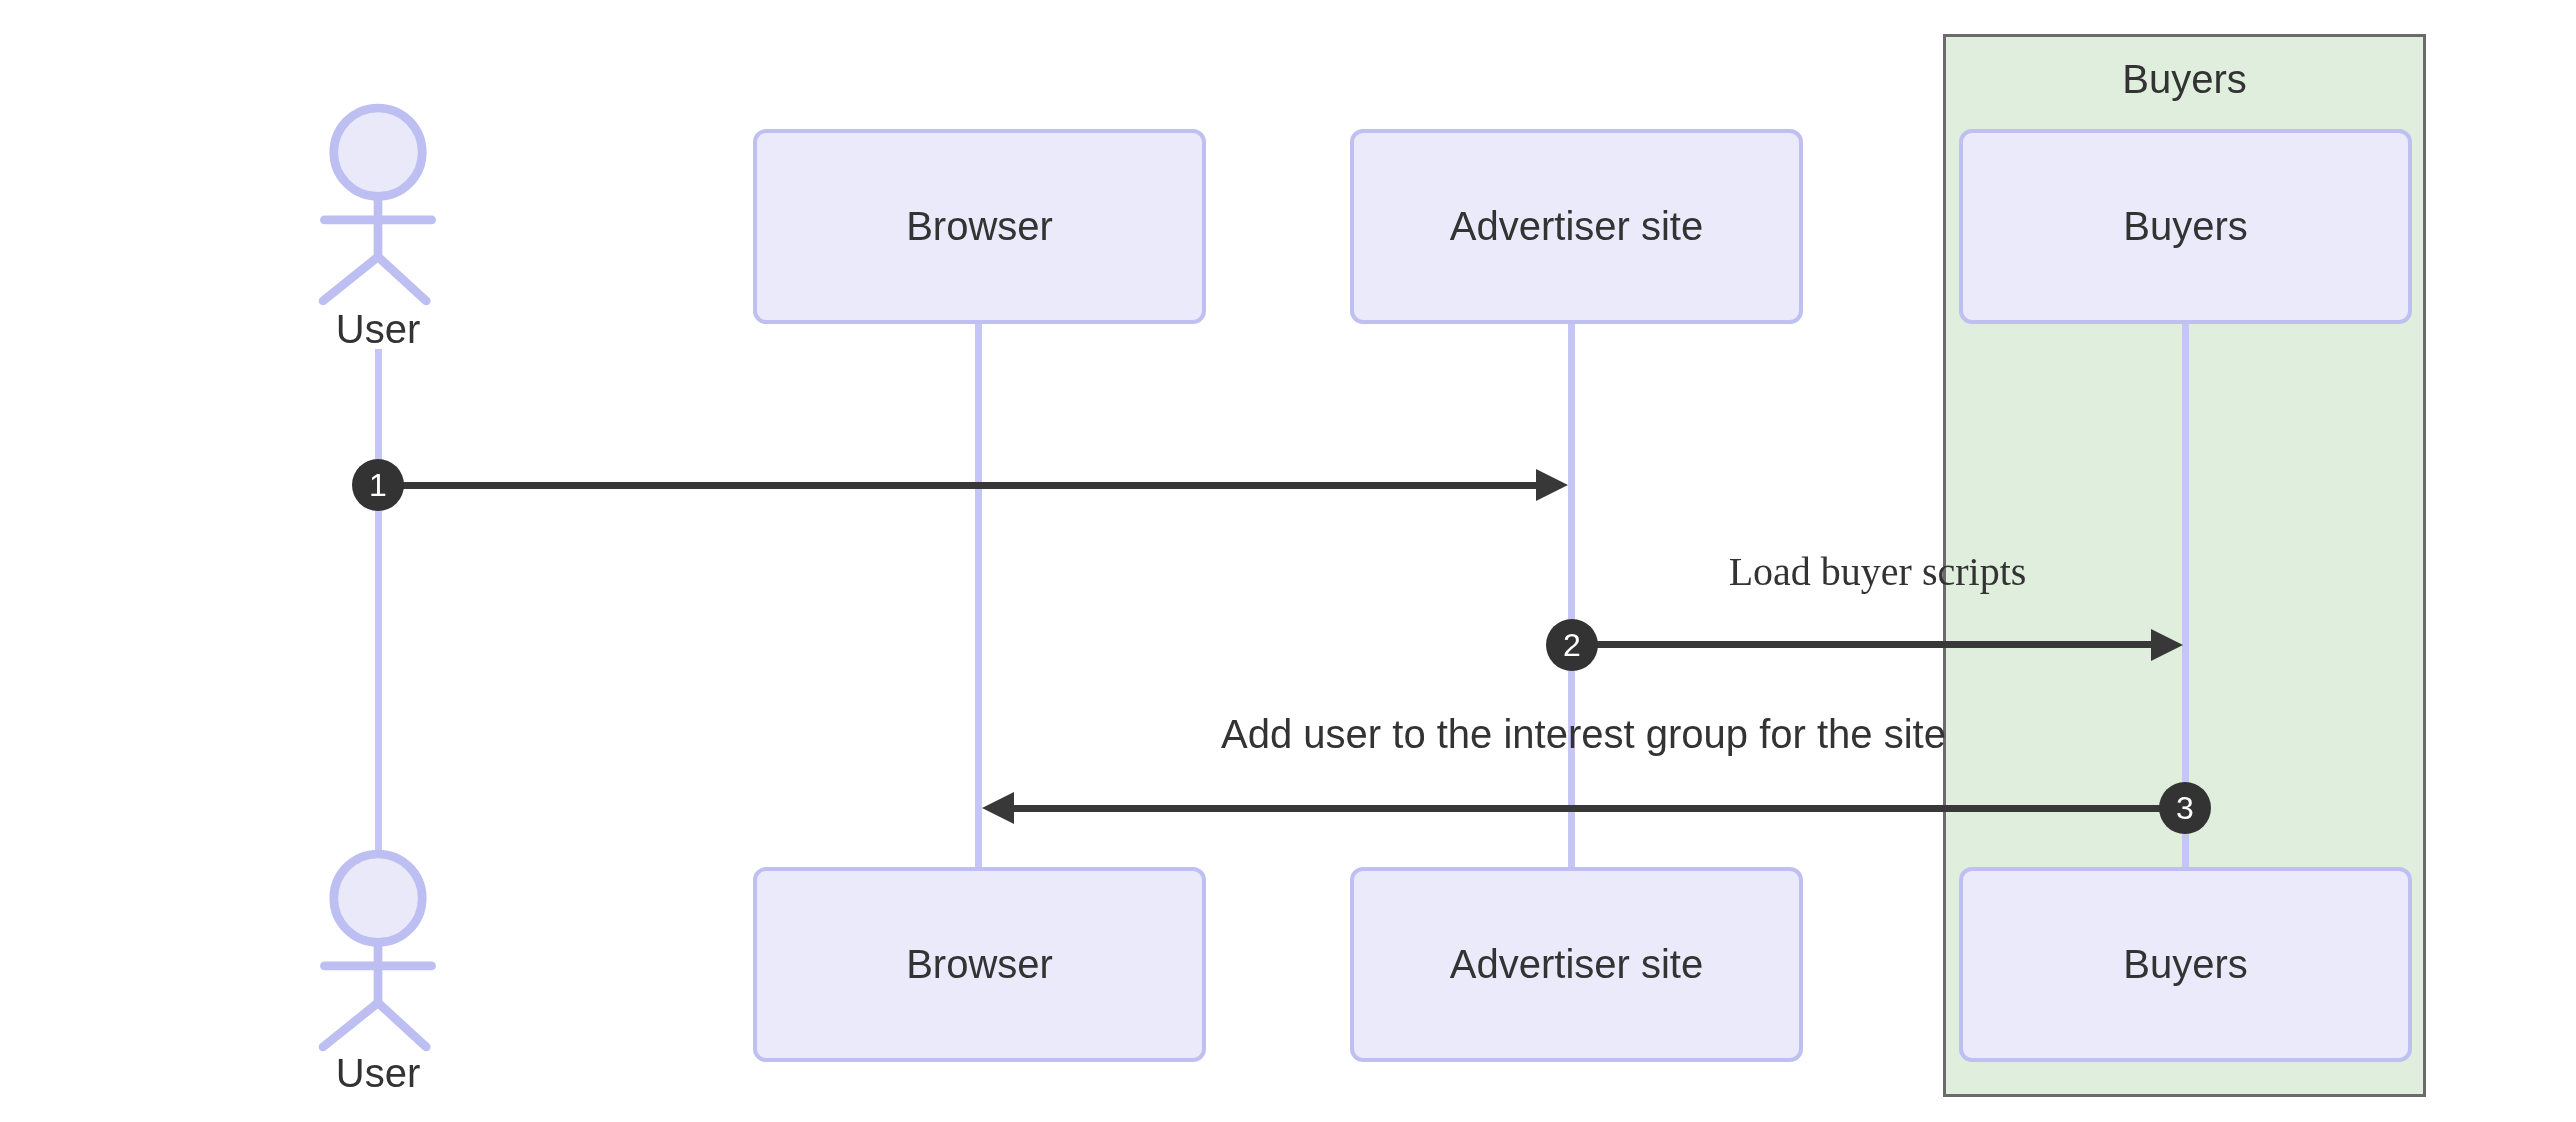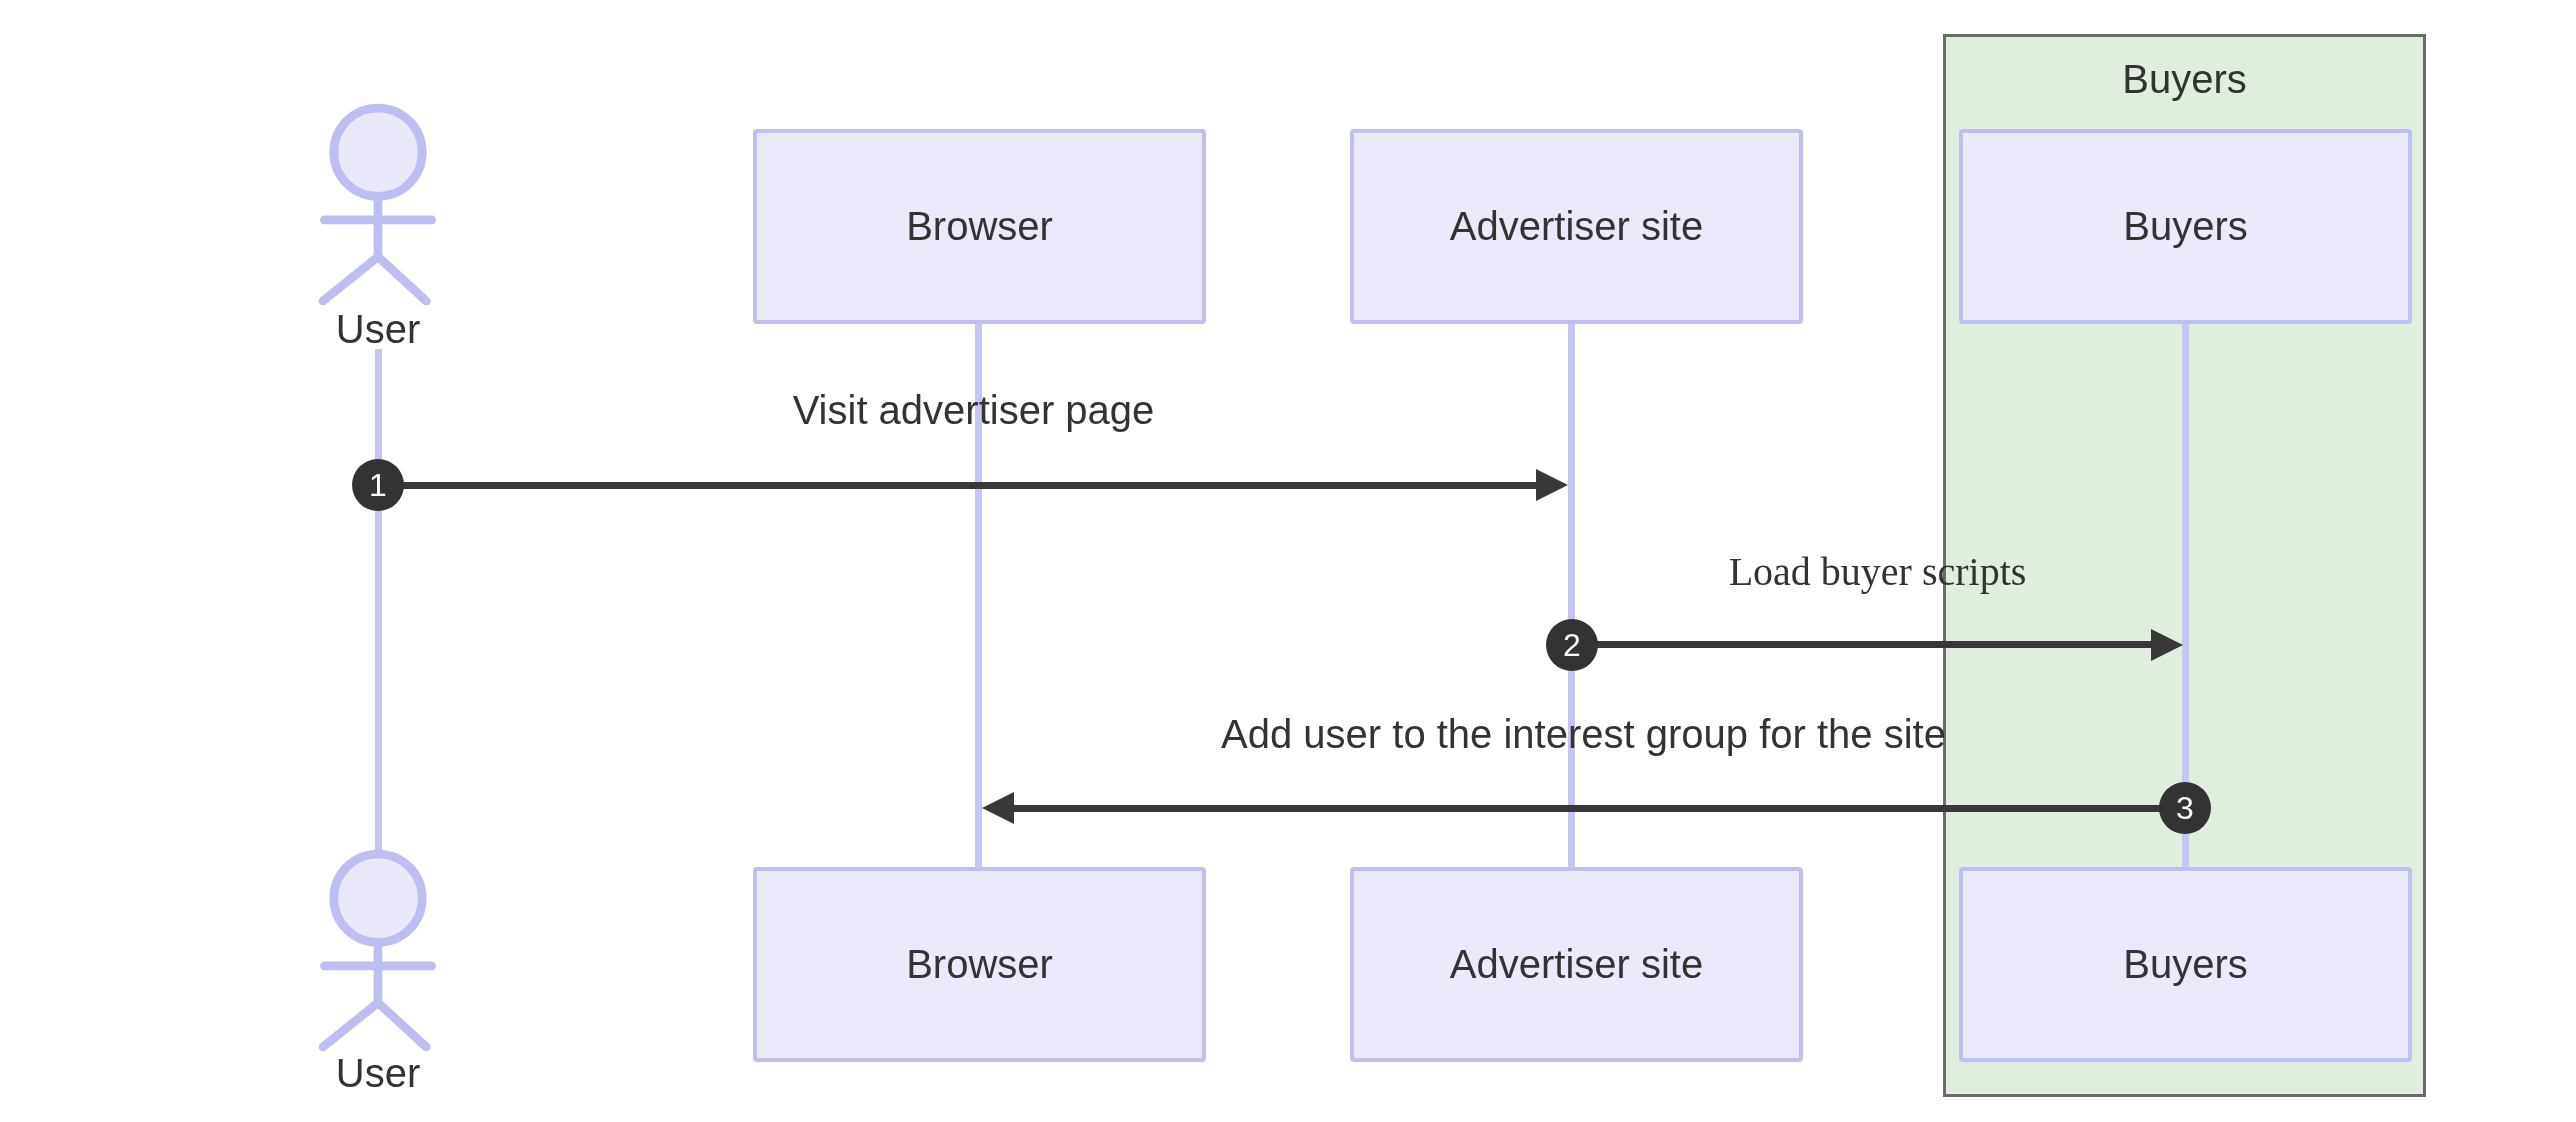--- a/index.html
+++ b/index.html
@@ -37,21 +37,21 @@
     width: 6.7px;
     background: #c6c6f4;
     z-index: 2;
   }
   
   .pbox {
     position: absolute;
     width: 453px; height: 195px;
     background: #eaeafb;
     border: 4px solid #bfc0f1;
-    border-radius: 4px;
+    border-radius: 13px;
     box-sizing: border-box;
     display: flex;
     align-items: center;
     justify-content: center;
     font-size: 40px;
     z-index: 3;
   }
   
   .actor-svg { position: absolute; z-index: 3; }
   .actor-svg .stroke {
@@ -150,21 +150,20 @@
   <div class="pbox" style="left:753px; top:867px;">
     <span>Browser</span>
   </div>
   <div class="pbox" style="left:1350px; top:867px;">
     <span>Advertiser site</span>
   </div>
   <div class="pbox" style="left:1959px; top:867px;">
     <span>Buyers</span>
   </div>
 
-  <div class="diagram-label" style="left:504px; top:390px; width:939px;">Visit advertiser page</div>
   <div class="arrow-line" style="left:378px; top:482px; width:1158px;"></div>
   <div class="arrow-head-right" style="left:1536px; top:469px;"></div>
   <div class="seq-badge" style="left:352px; top:459px;">
     <span>1</span>
   </div>
 
   <div class="diagram-label" style="left:1408px; top:552px; width:939px;font-family:Liberation Serif, serif;">Load buyer scripts</div>
   <div class="arrow-line" style="left:1572px; top:641px; width:580px;"></div>
   <div class="arrow-head-right" style="left:2151px; top:629px;"></div>
   <div class="seq-badge" style="left:1546px; top:619px;">

